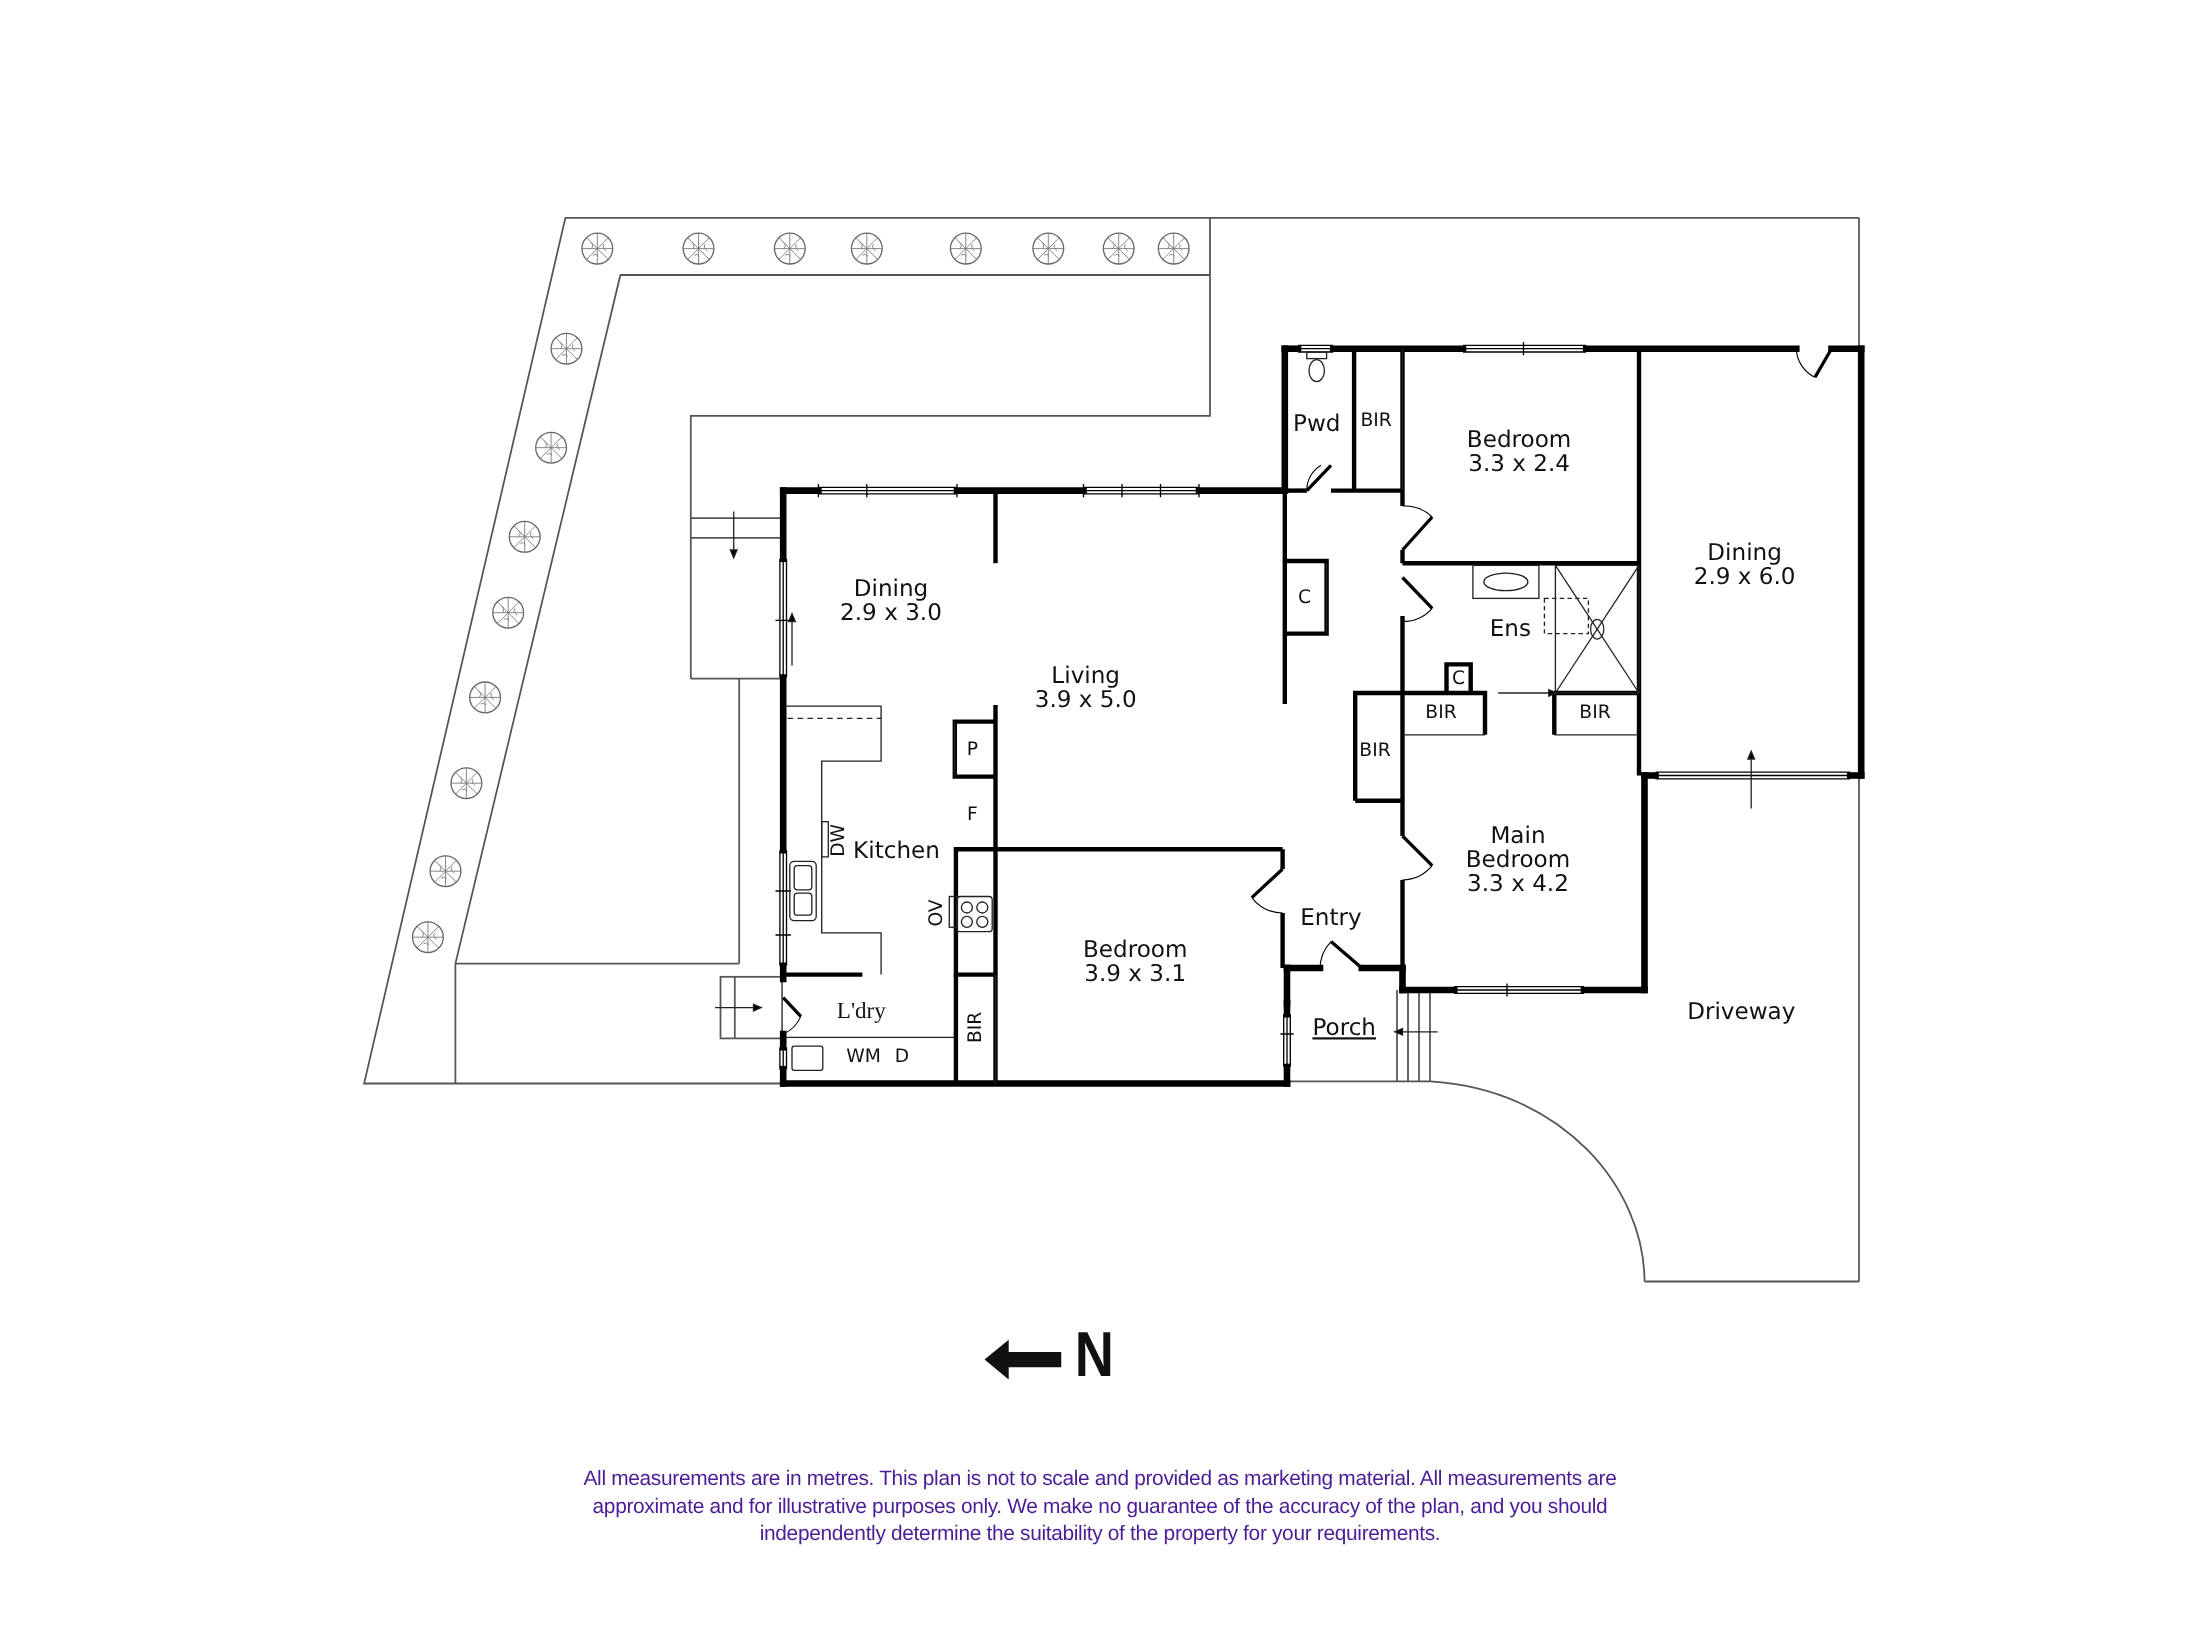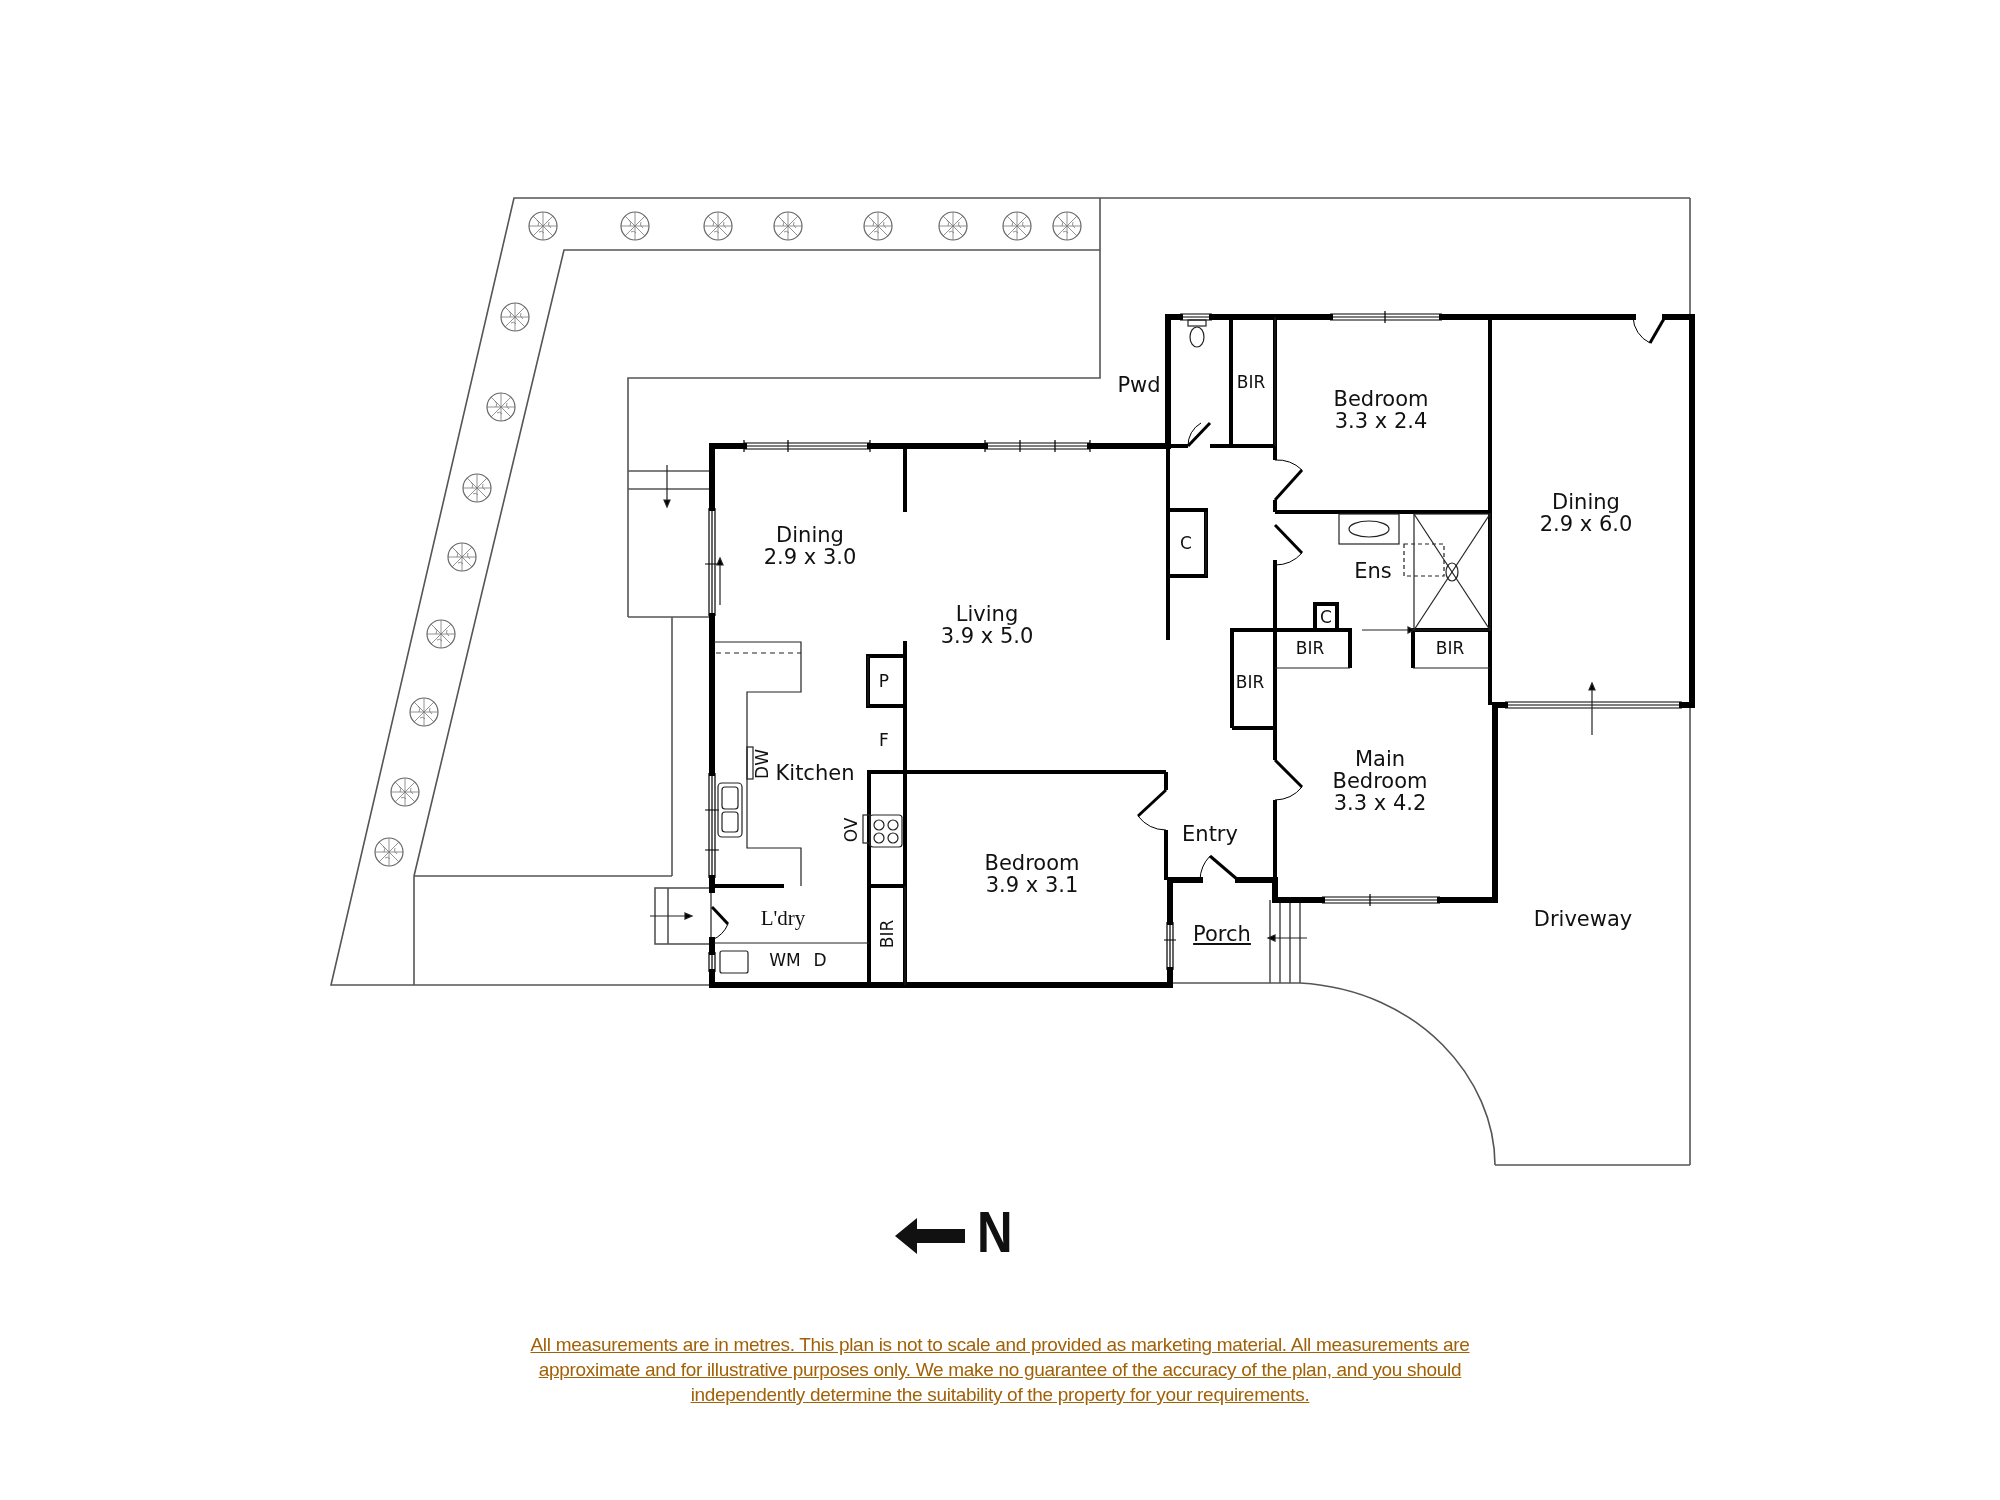--- a/index.html
+++ b/index.html
@@ -4,21 +4,21 @@
 <style>
   html,body{margin:0;padding:0;background:#fff;}
   body{width:2000px;height:1500px;position:relative;overflow:hidden;font-family:"DejaVu Sans","Liberation Sans",sans-serif;color:#111;}
   #plan{position:absolute;left:0;top:0;width:2000px;height:1500px;}
   .lbl{position:absolute;transform:translate(-50%,-50%);text-align:center;font-size:21px;line-height:22px;color:#111;white-space:nowrap;}
   .lbl .dim{display:block;}
   .sm{font-size:17px;}
   .rot{transform:translate(-50%,-50%) rotate(-90deg);}
   #compass{position:absolute;left:895px;top:1208px;width:140px;height:60px;}
   #compass .n{position:absolute;left:82px;top:-6px;font-family:"Liberation Sans",sans-serif;font-weight:bold;font-size:58px;line-height:60px;transform:scaleX(0.85);transform-origin:left;}
-  #disclaimer{position:absolute;left:400px;top:1332px;width:1200px;text-align:center;font-family:"Liberation Sans",sans-serif;font-size:19px;line-height:25px;letter-spacing:-0.3px;color:#a16207;text-decoration:underline;}
+  #disclaimer{position:absolute;left:400px;top:1332px;width:1200px;text-align:center;font-family:"Liberation Sans",sans-serif;font-size:19px;line-height:25px;letter-spacing:-0.3px;color:#4c1d95;}
 </style>
 </head>
 <body>
 
 <svg id="plan" viewBox="0 0 2000 1500" xmlns="http://www.w3.org/2000/svg">
   <defs>
     <g id="tree">
       <circle r="14" fill="none" stroke="#666" stroke-width="1.2"></circle>
       <path d="M0 0 L0 -14 M0 0 L10 -10 M0 0 L14 0 M0 0 L10 10 M0 0 L0 14 M0 0 L-10 10 M0 0 L-14 0 M0 0 L-10 -10" stroke="#777" stroke-width="0.8"></path>
       <path d="M-6 -6 q3 2 1 6 M6 -4 q-2 3 2 6 M-4 6 q3 -2 5 1" fill="none" stroke="#777" stroke-width="0.8"></path>
@@ -257,21 +257,21 @@
 <div class="lbl" style="left:1032px;top:874px;">
   <span>Bedroom</span>
   <span class="dim">3.9 x 3.1</span>
 </div>
 <div class="lbl" style="left:1210px;top:834px;">
   <span>Entry</span>
 </div>
 <div class="lbl" style="left:1222px;top:934px;text-decoration:underline;">
   <span>Porch</span>
 </div>
-<div class="lbl" style="left:1139px;top:385px;">
+<div class="lbl" style="left:1197px;top:385px;">
   <span>Pwd</span>
 </div>
 <div class="lbl" style="left:1381px;top:410px;">
   <span>Bedroom</span>
   <span class="dim">3.3 x 2.4</span>
 </div>
 <div class="lbl" style="left:1373px;top:571px;">
   <span>Ens</span>
 </div>
 <div class="lbl" style="left:1380px;top:781px;">

